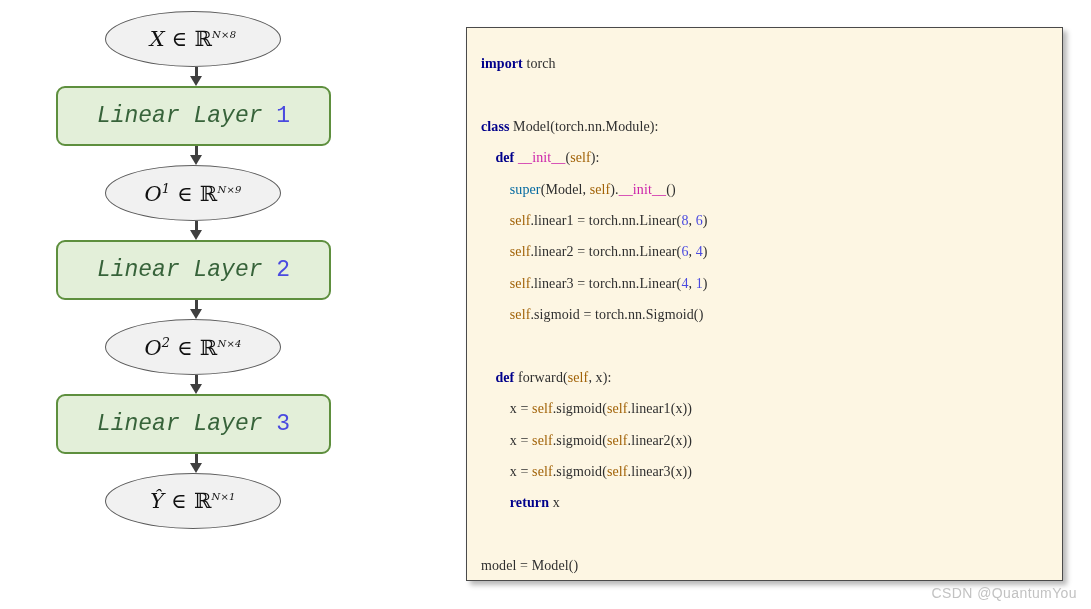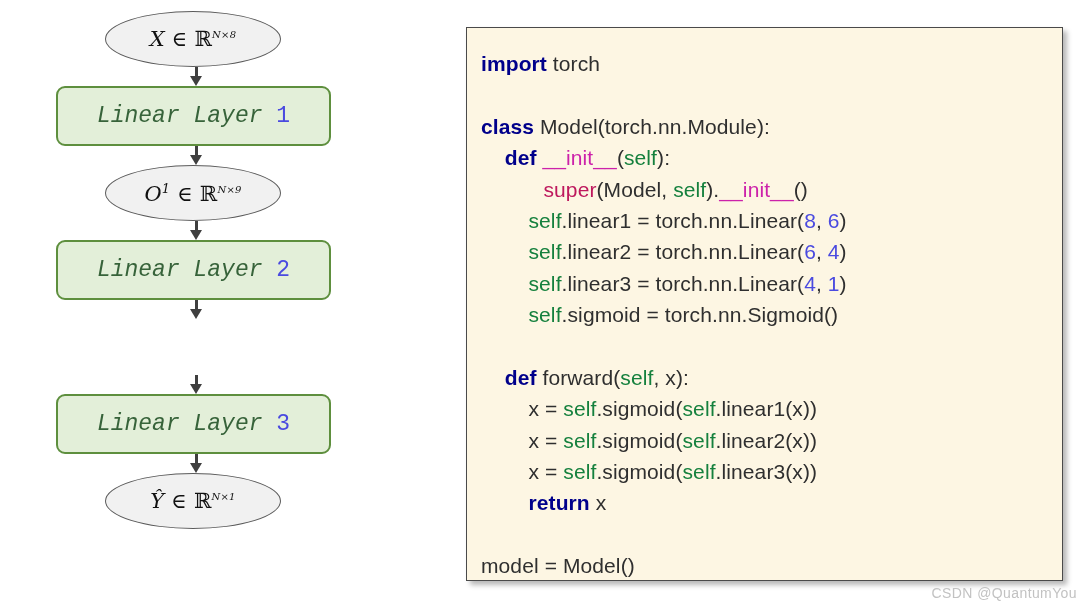--- a/index.html
+++ b/index.html
@@ -109,31 +109,31 @@
     width: 597px;
     height: 554px;
     box-sizing: border-box;
     background: #fdf6e3;
     border: 1.5px solid #4a4a4a;
     box-shadow: 4px 4px 5px rgba(0,0,0,.28);
     overflow: hidden;
   }
   #code-lines {
     padding: 20px 16px 0 14px;
-    font-family: Liberation Sans, sans-serif;
-    font-size: 21px;
+    font-family: Liberation Serif, serif;
+    font-size: 14px;
     line-height: 31.4px;
     white-space: pre;
     color: #2f2f2f;
     letter-spacing: .1px;
   }
   .code-line { height: 31.4px; }
   .kw   { color: #00008b; font-weight: bold; }
-  .bi   { color: #be185d; margin-left: 15px; }
-  .slf  { color: #15803d; }
+  .bi   { color: #0369a1; }
+  .slf  { color: #a16207; }
   .dun  { color: #cc22aa; }
   .num  { color: #4a4ae0; }
   .pl   { color: #2f2f2f; }
 
   
   #watermark {
     position: absolute;
     right: 14px;
     bottom: 8px;
     font-family: "Liberation Sans", sans-serif;
@@ -152,20 +152,23 @@
     </div>
     <div class="node boxnode" style="top: 86px; height: 60px;">
       <span class="lbl">Linear Layer <span class="num">1</span></span>
     </div>
     <div class="node ellipse" style="top: 165px; height: 56px;">
       <span class="lbl"><i>O</i><span class="sup">1</span> ∈ <span class="rset">ℝ</span><span class="dims">N×9</span></span>
     </div>
     <div class="node boxnode" style="top: 240px; height: 60px;">
       <span class="lbl">Linear Layer <span class="num">2</span></span>
     </div>
+    <div class="node ellipse" style="top: 319px; height: 56px;">
+      <span class="lbl"><i>O</i><span class="sup">2</span> ∈ <span class="rset">ℝ</span><span class="dims">N×4</span></span>
+    </div>
     <div class="node boxnode" style="top: 394px; height: 60px; justify-content: center;">
       <span class="lbl">Linear Layer <span class="num">3</span></span>
     </div>
     <div class="node ellipse" style="top: 473px; height: 56px; align-items: center;">
       <span class="lbl"><i>Ŷ</i> ∈ <span class="rset">ℝ</span><span class="dims">N×1</span></span>
     </div>
     <div class="arrow" style="top: 67px; height: 19px;">
       <div class="shaft" style="height: 12px;"></div>
       <div class="head" style="top: 9px;"></div>
     </div>

